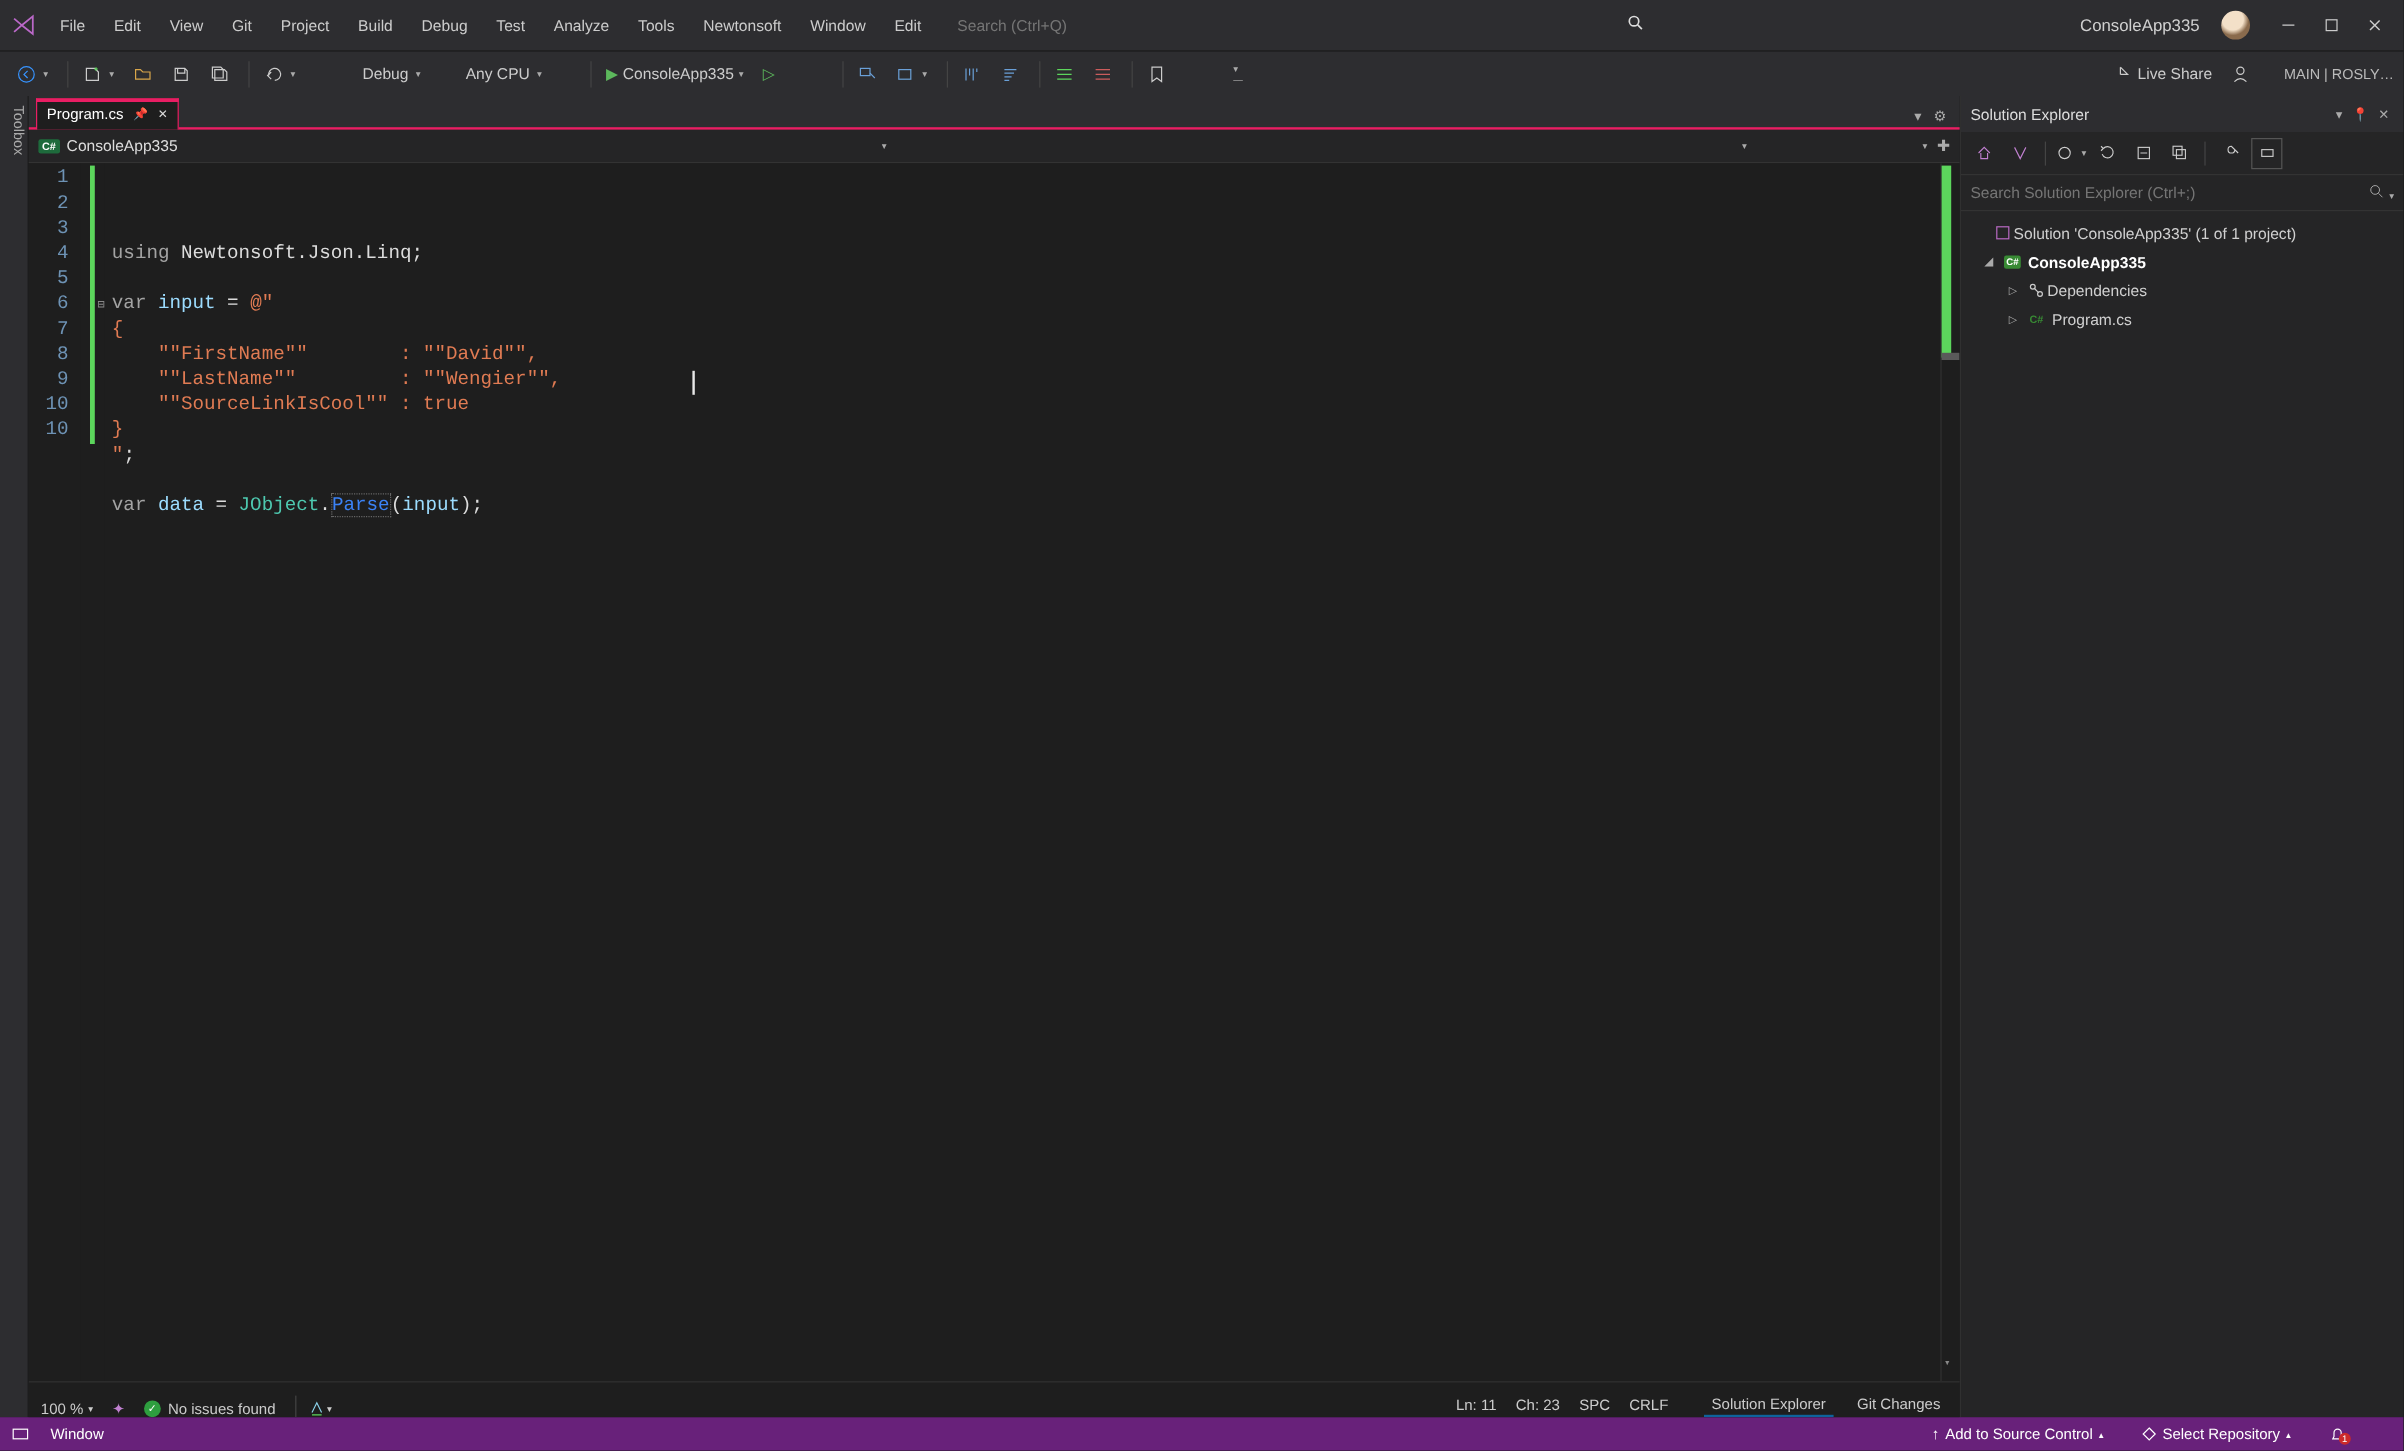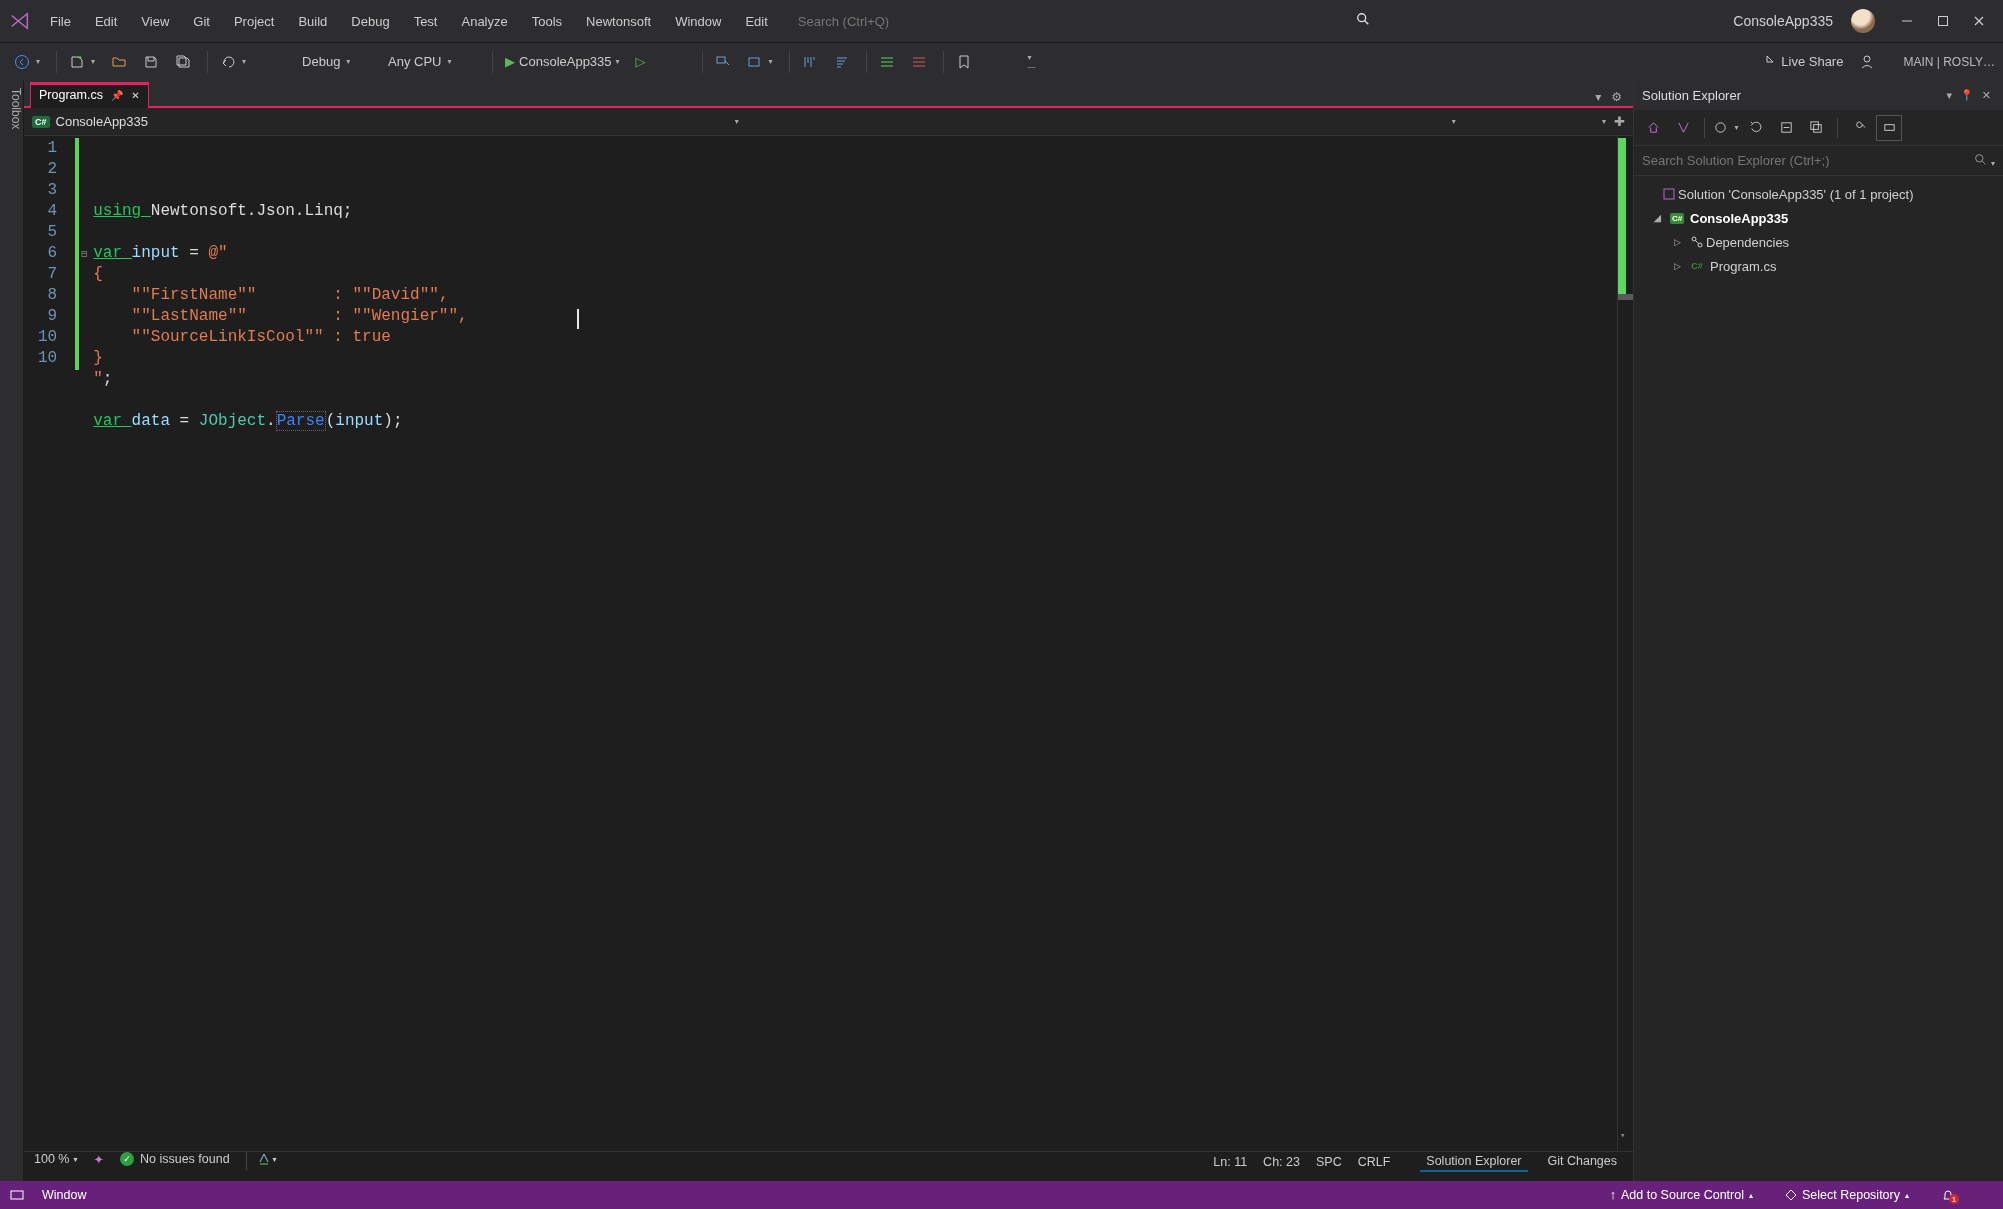--- a/index.html
+++ b/index.html
@@ -201,21 +201,21 @@
   background: #5cd65c;
 }
 .code-area {
   flex: 1;
   background: #1e1e1e;
   padding: 2px 0;
   position: relative;
   white-space: pre;
 }
 .code-line { height: 21px; padding-left: 6px; }
-.tok-kw { color: #22c55e; text-decoration: underline; }
+.tok-kw { color: #a3a3a3; }
 .tok-white { color: #dcdcdc; }
 .tok-type { color: #4ec9b0; }
 .tok-str { color: #e07b53; }
 .tok-method { color: #3b82f6; border: 1px dotted #666; padding: 0 0; }
 .tok-var { color: #9cdcfe; }
 .outline-collapse {
   color: #888;
   font-size: 10px;
   margin-left: -12px;
   margin-right: 2px;
@@ -239,21 +239,21 @@
 }
 .minimap-pane .thumb { position: absolute; top: 158px; left: 0; right: 0; height: 6px; background: #5a5a5a; }
 .minimap-pane .scroll-down { position: absolute; bottom: 4px; left: 2px; color: #888; font-size: 9px;}
 .minimap-top { position: absolute; top: 2px; left:2px; color: #888; font-size: 9px;}
 
 .editor-status {
   height: 30px;
   background: #1e1e1e;
   border-top: 1px solid #333;
   display: flex;
-  align-items: flex-start;
+  align-items: flex-end;
   padding: 0 10px;
   font-size: 12.5px;
   color: #ccc;
 }
 .editor-status .item { margin-right: 16px; display: inline-flex; align-items: center; }
 .editor-status .right { margin-left: auto; display: flex; align-items: center; }
 .editor-status .tab-switch {
   padding: 2px 6px;
   border-bottom: 2px solid #0e639c;
   margin-left: 14px;

